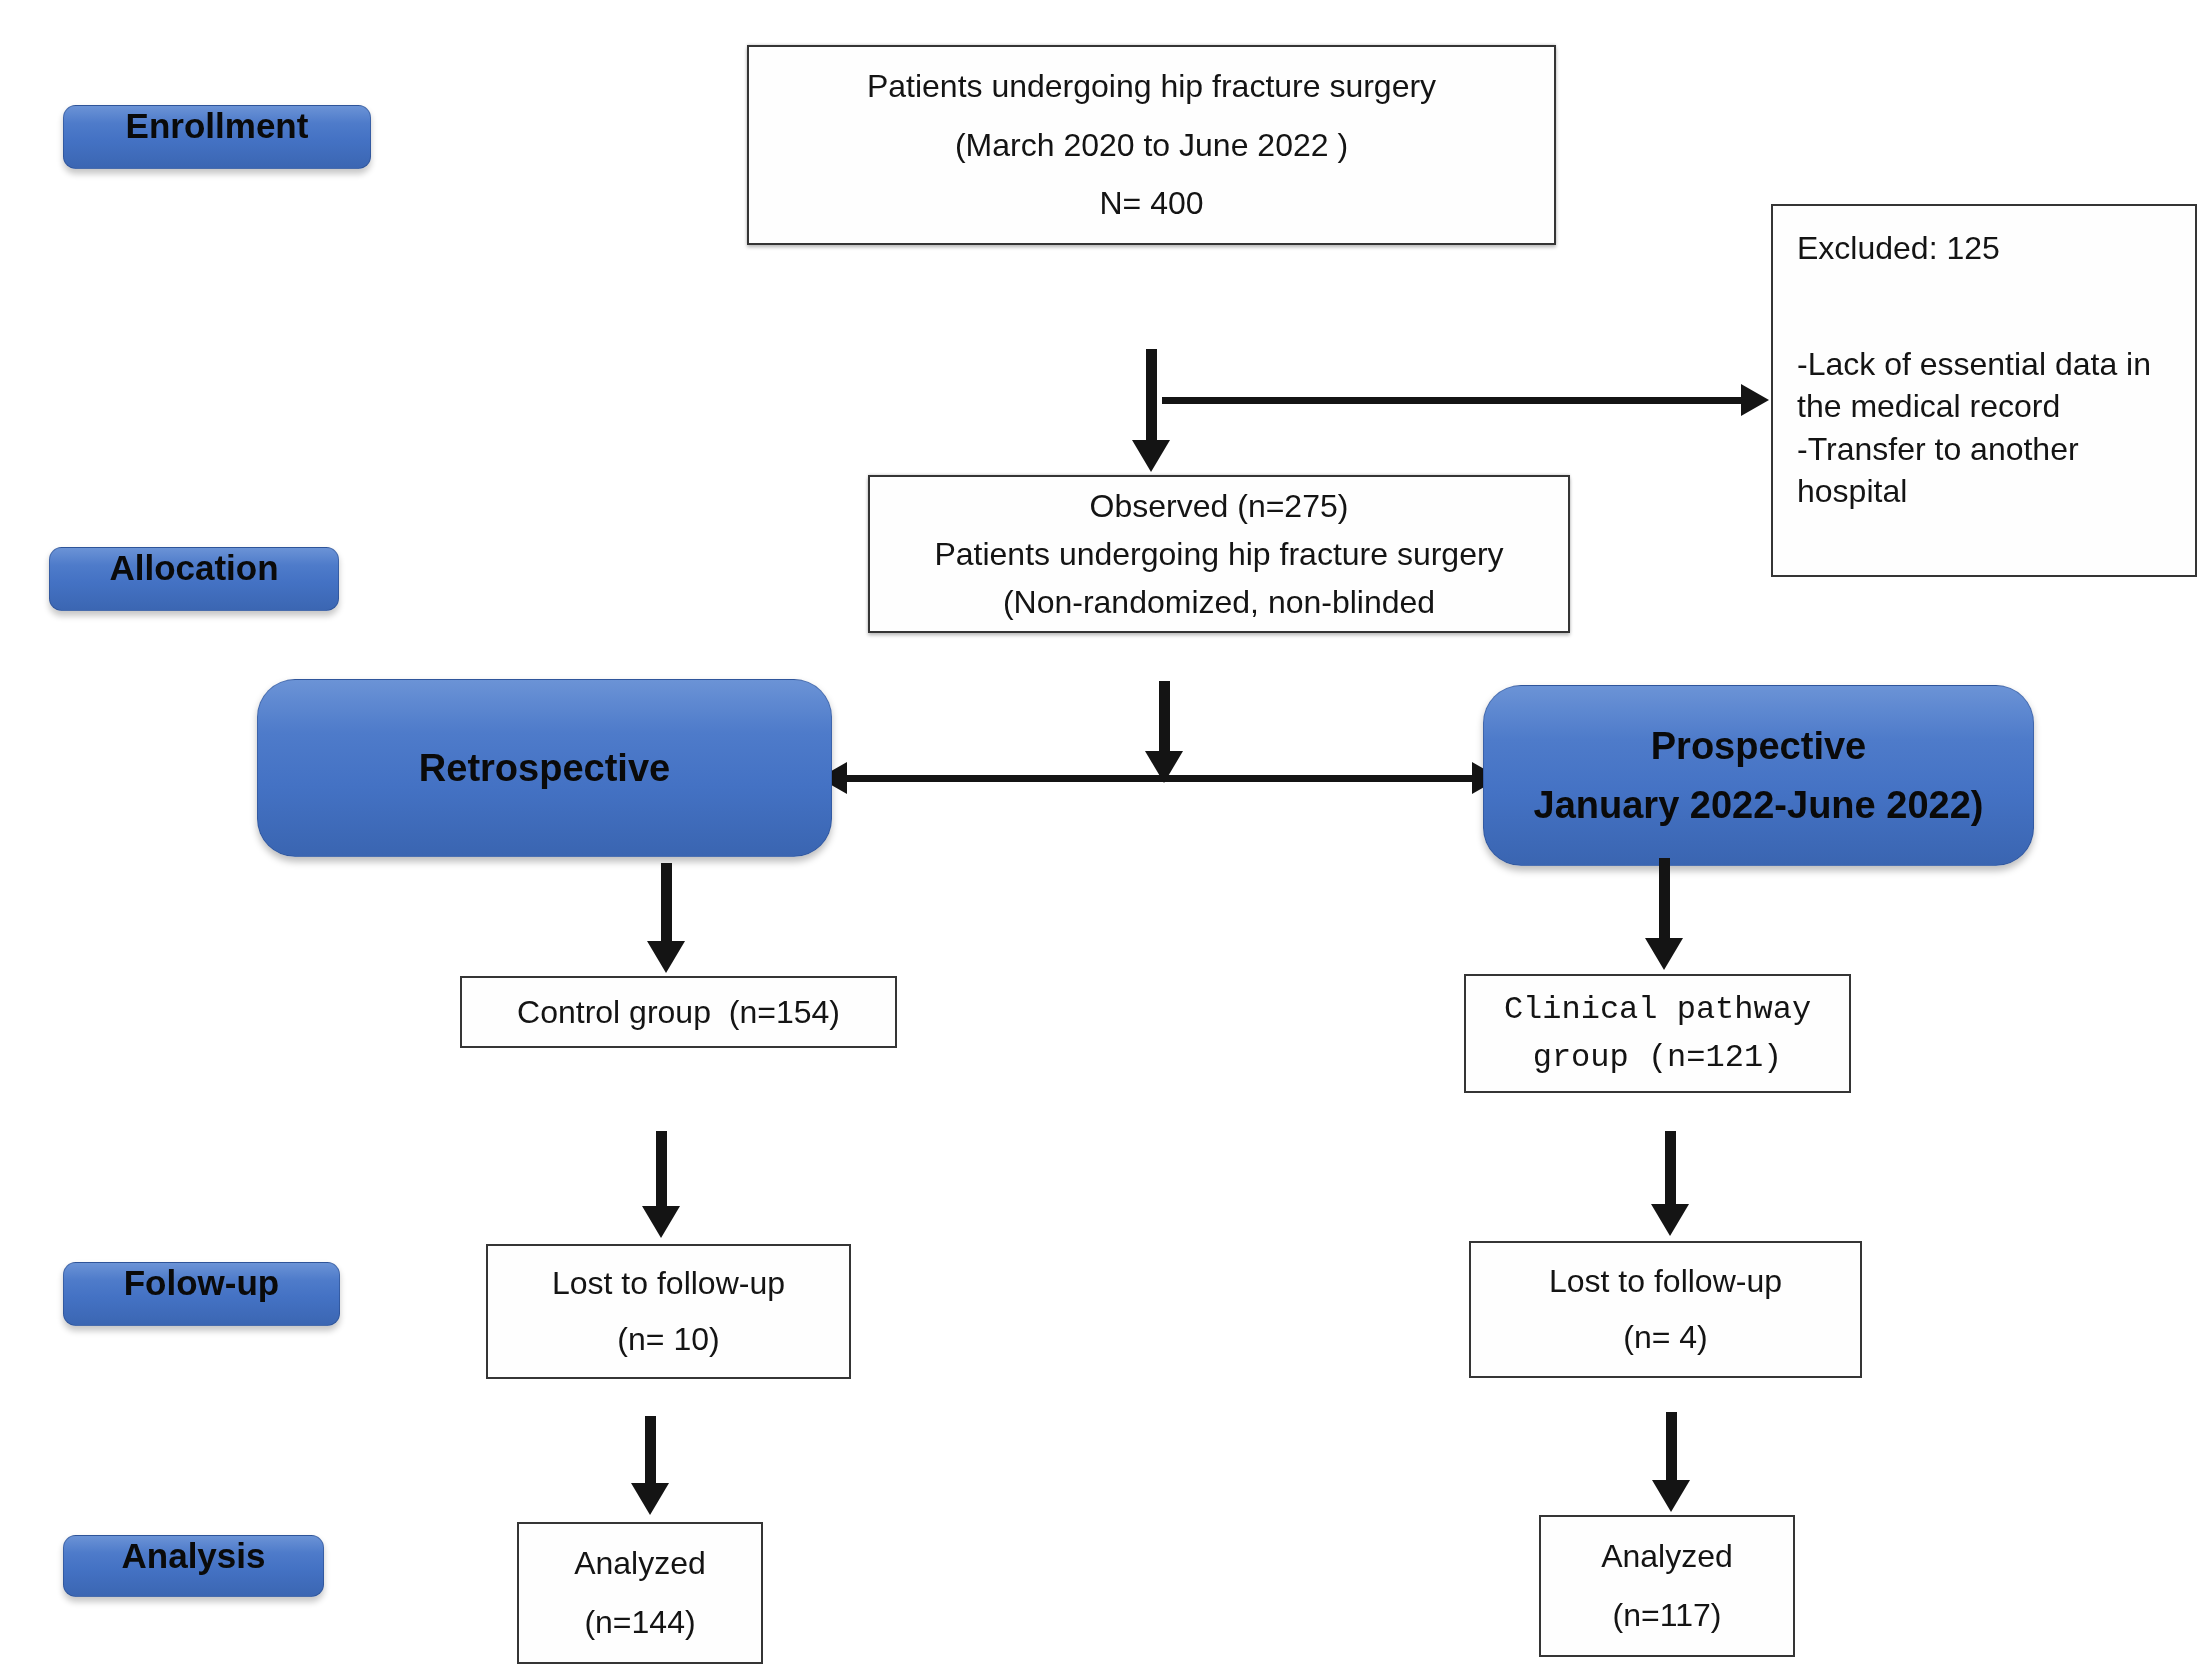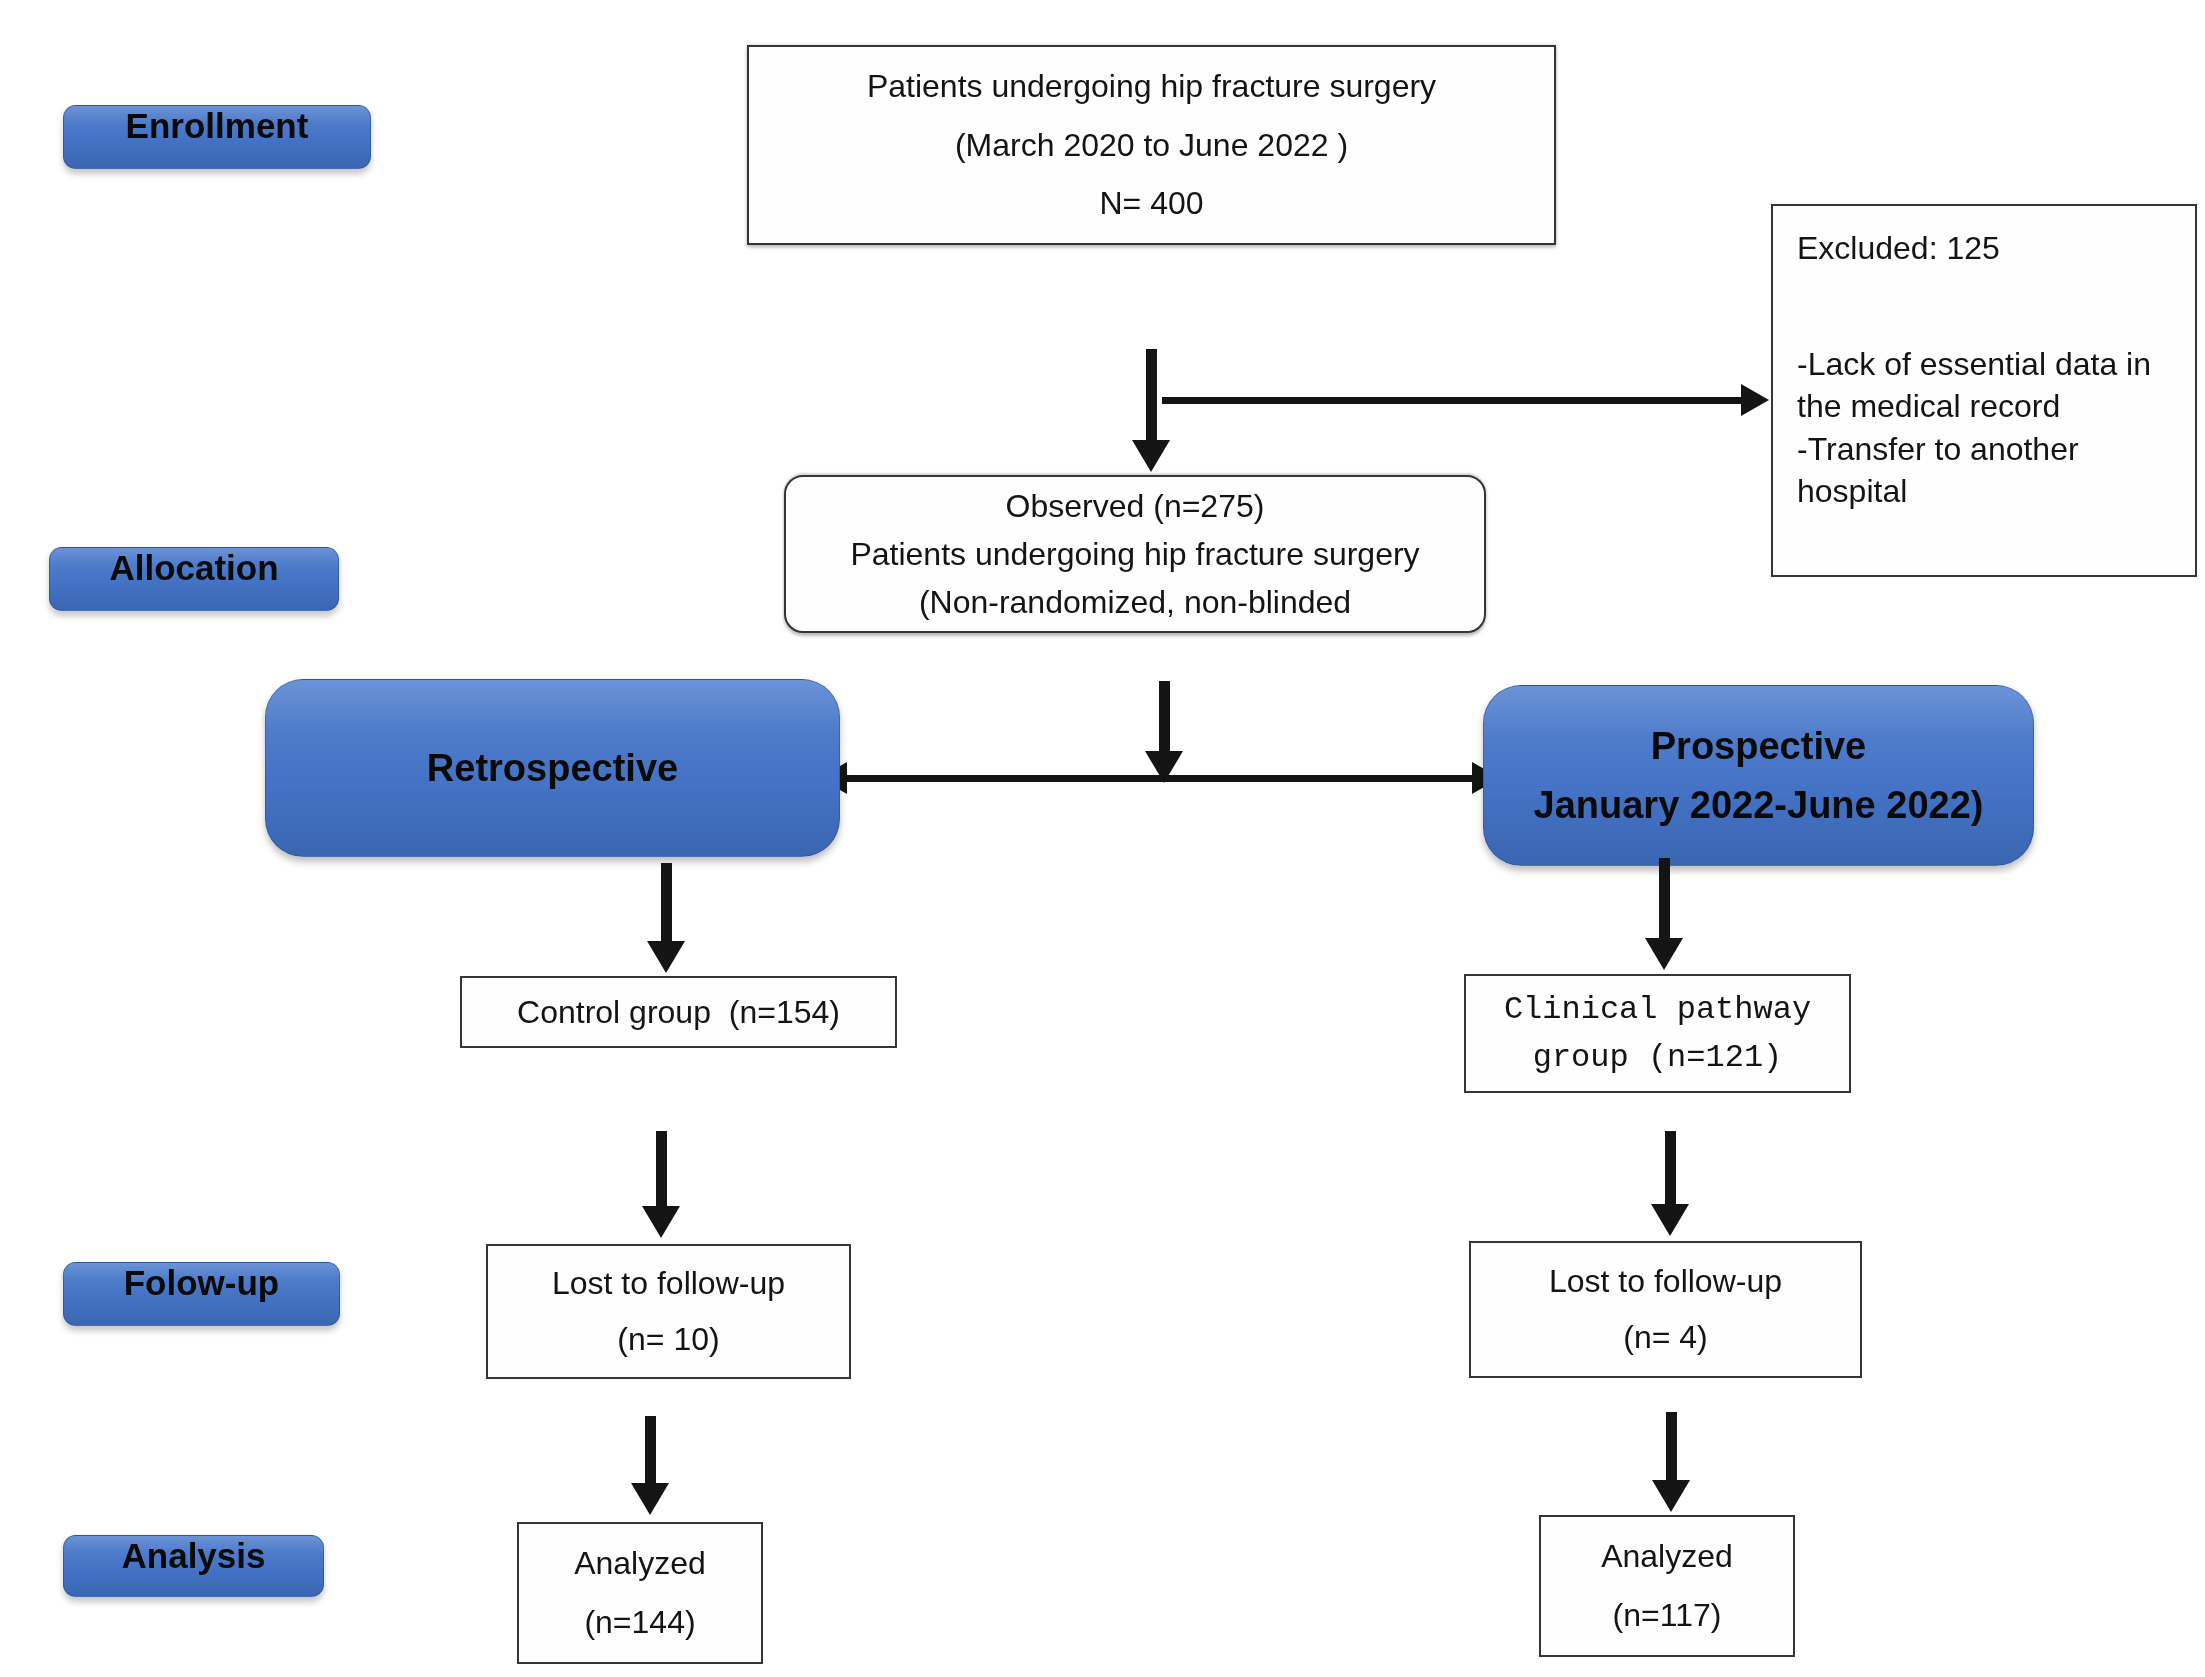--- a/index.html
+++ b/index.html
@@ -85,38 +85,38 @@
 <div class="abs" style="left:1132px;top:349px;width:39px;height:123px;">
   <div class="vline" style="left:14px;top:0;height:92px;"></div>
   <div class="ah-down" style="left:0;top:91px;"></div>
 </div>
 
 <div class="abs" style="left:1162px;top:384px;width:607px;height:32px;">
   <div class="hline" style="left:0;top:13.3px;width:582px;"></div>
   <div class="ah-right" style="left:579px;top:0;"></div>
 </div>
 
-<div class="wbox center lh15 shadowed" style="left:784px;top:475px;width:698px;height:154px;border-radius:19px;">
+<div class="wbox center lh15 shadowed" style="left:868px;top:475px;width:698px;height:154px;">
   <div class="line">Observed (n=275)</div>
   <div class="line">Patients undergoing hip fracture surgery</div>
   <div class="line">(Non-randomized, non-blinded</div>
 </div>
 
 <div class="abs" style="left:1145px;top:681px;width:39px;height:102px;">
   <div class="vline" style="left:14px;top:0;height:71px;"></div>
   <div class="ah-down" style="left:0;top:70px;"></div>
 </div>
 
 <div class="abs" style="left:819px;top:762px;width:681px;height:32px;">
   <div class="ah-left" style="left:0;top:0;"></div>
   <div class="hline" style="left:25px;top:12.6px;width:630px;height:7px;"></div>
   <div class="ah-right" style="left:653px;top:0;"></div>
 </div>
 
-<div class="blue-node" style="left:257px;top:679px;width:573px;height:176px;margin-left:8px;">
+<div class="blue-node" style="left:257px;top:679px;width:573px;height:176px;">
   <div class="line">Retrospective</div>
 </div>
 
 <div class="blue-node" style="left:1483px;top:675px;width:549px;height:179px;margin-top:10px;">
   <div class="line">Prospective</div>
   <div class="line">January 2022-June 2022)</div>
 </div>
 
 <div class="abs" style="left:647px;top:863px;width:39px;height:110px;">
   <div class="vline" style="left:14px;top:0;height:80px;"></div>

